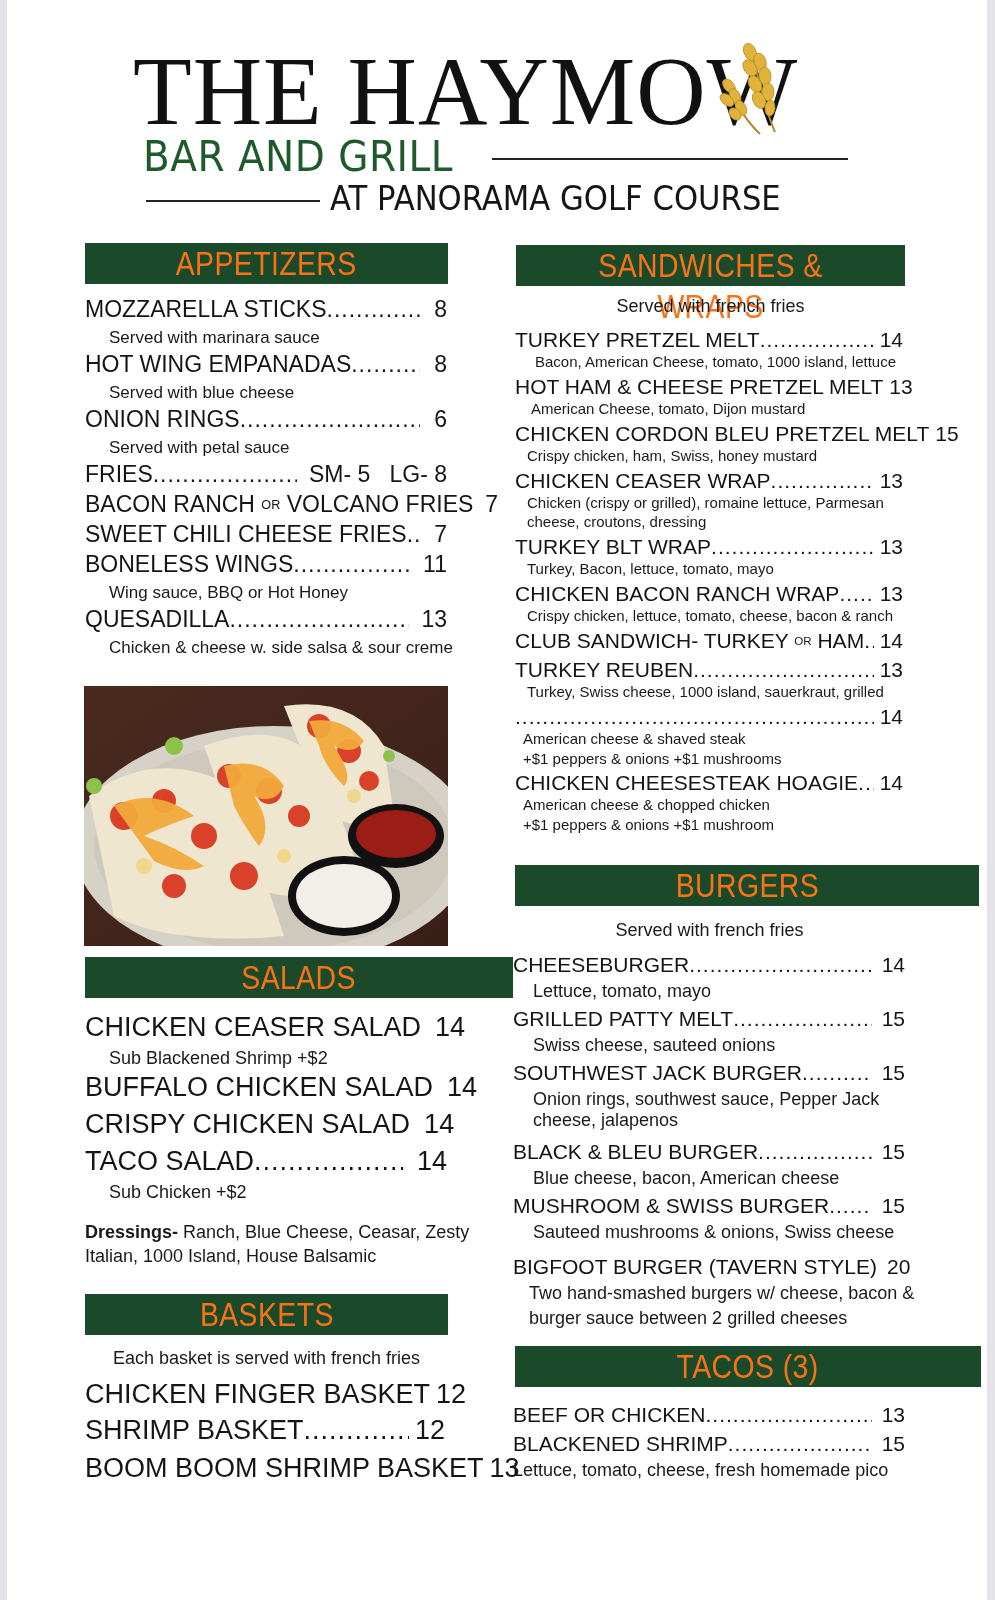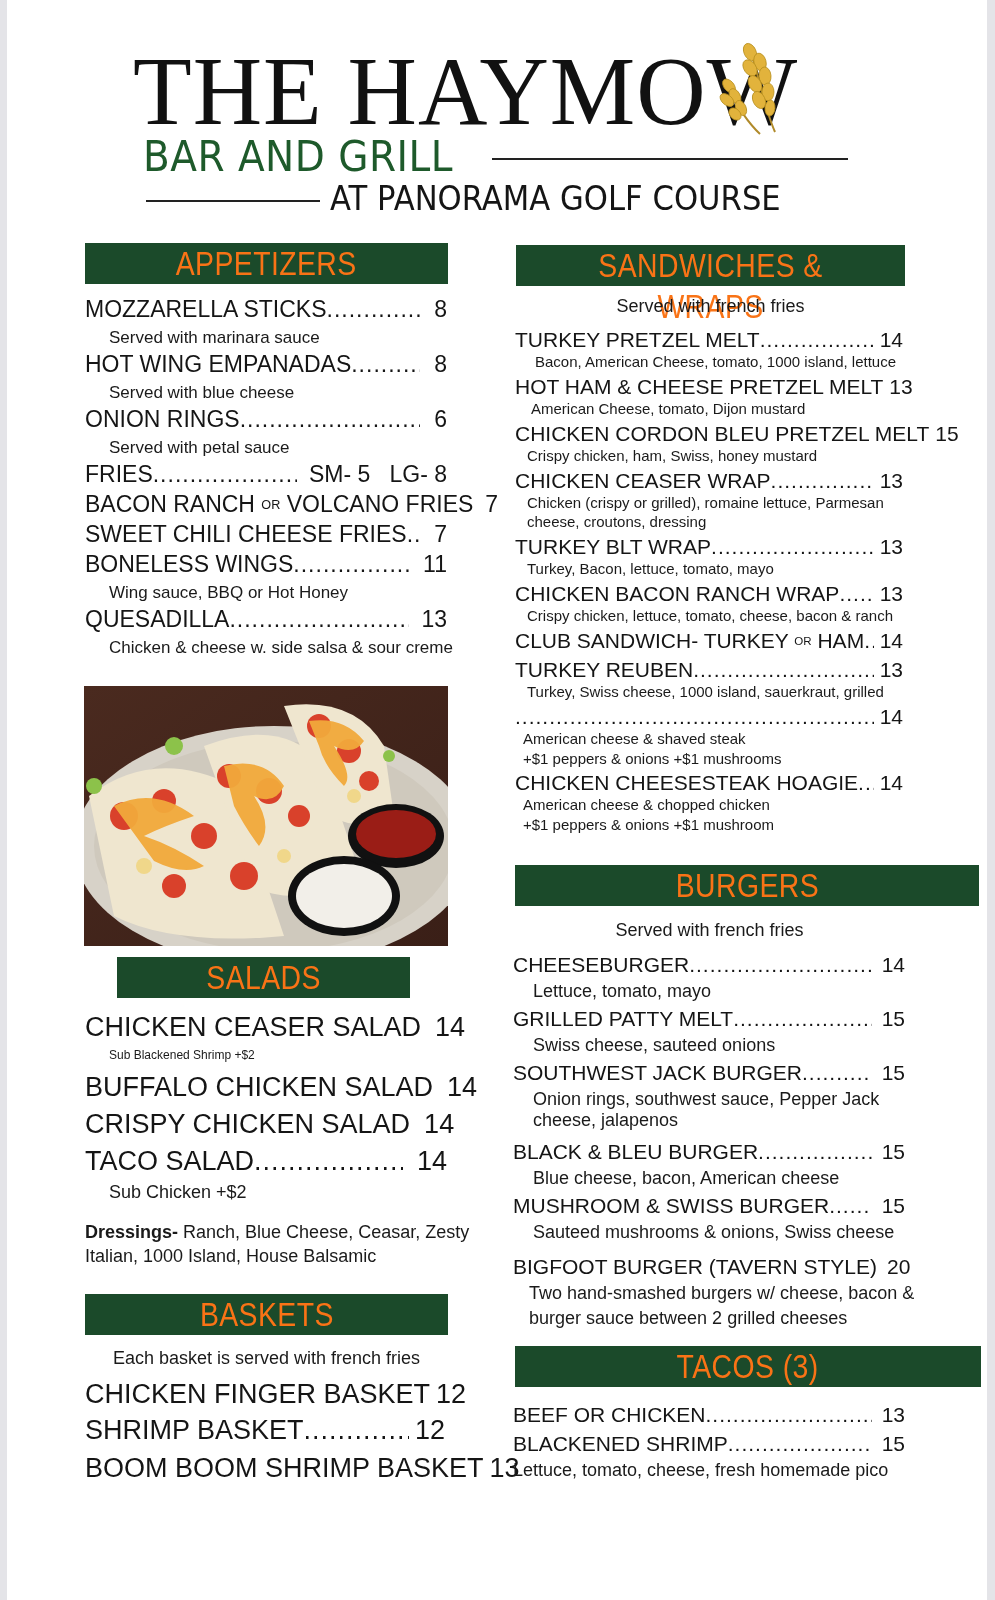--- a/index.html
+++ b/index.html
@@ -195,30 +195,30 @@
       </g>
 
     <ellipse cx="312" cy="150" rx="48" ry="32" fill="#111"></ellipse>
     <ellipse cx="312" cy="148" rx="40" ry="24" fill="#9a1d16"></ellipse>
 
     <ellipse cx="260" cy="210" rx="56" ry="40" fill="#111"></ellipse>
     <ellipse cx="260" cy="210" rx="48" ry="32" fill="#f2efe9"></ellipse>
   </svg>
 </div>
 
-<div class="sec-h" style="left:85px; top:957px; width:293px;margin-left:32px;">
+<div class="sec-h" style="left:85px; top:957px; width:428px;">
   <span>SALADS</span>
 </div>
 <div class="col" style="left:85px; top:1012px; width:362px; font-size:27px;">
   <div class="row" style="top:0">
     <span class="name">CHICKEN CEASER SALAD</span>
       <span class="dots"></span>
       <span class="price" style="padding-left:14px">14</span>
   </div>
-  <div class="desc" style="left:24px; top:36px; font-size:12px;">Sub Blackened Shrimp +$2</div>
+  <div class="desc" style="left:24px; top:36px; font-size:18px;">Sub Blackened Shrimp +$2</div>
   <div class="row" style="top:60px">
     <span class="name">BUFFALO CHICKEN SALAD</span>
       <span class="dots"></span>
       <span class="price" style="padding-left:14px">14</span>
   </div>
   <div class="row" style="top:97px">
     <span class="name">CRISPY CHICKEN SALAD</span>
       <span class="dots"></span>
       <span class="price" style="padding-left:14px">14</span>
   </div>

